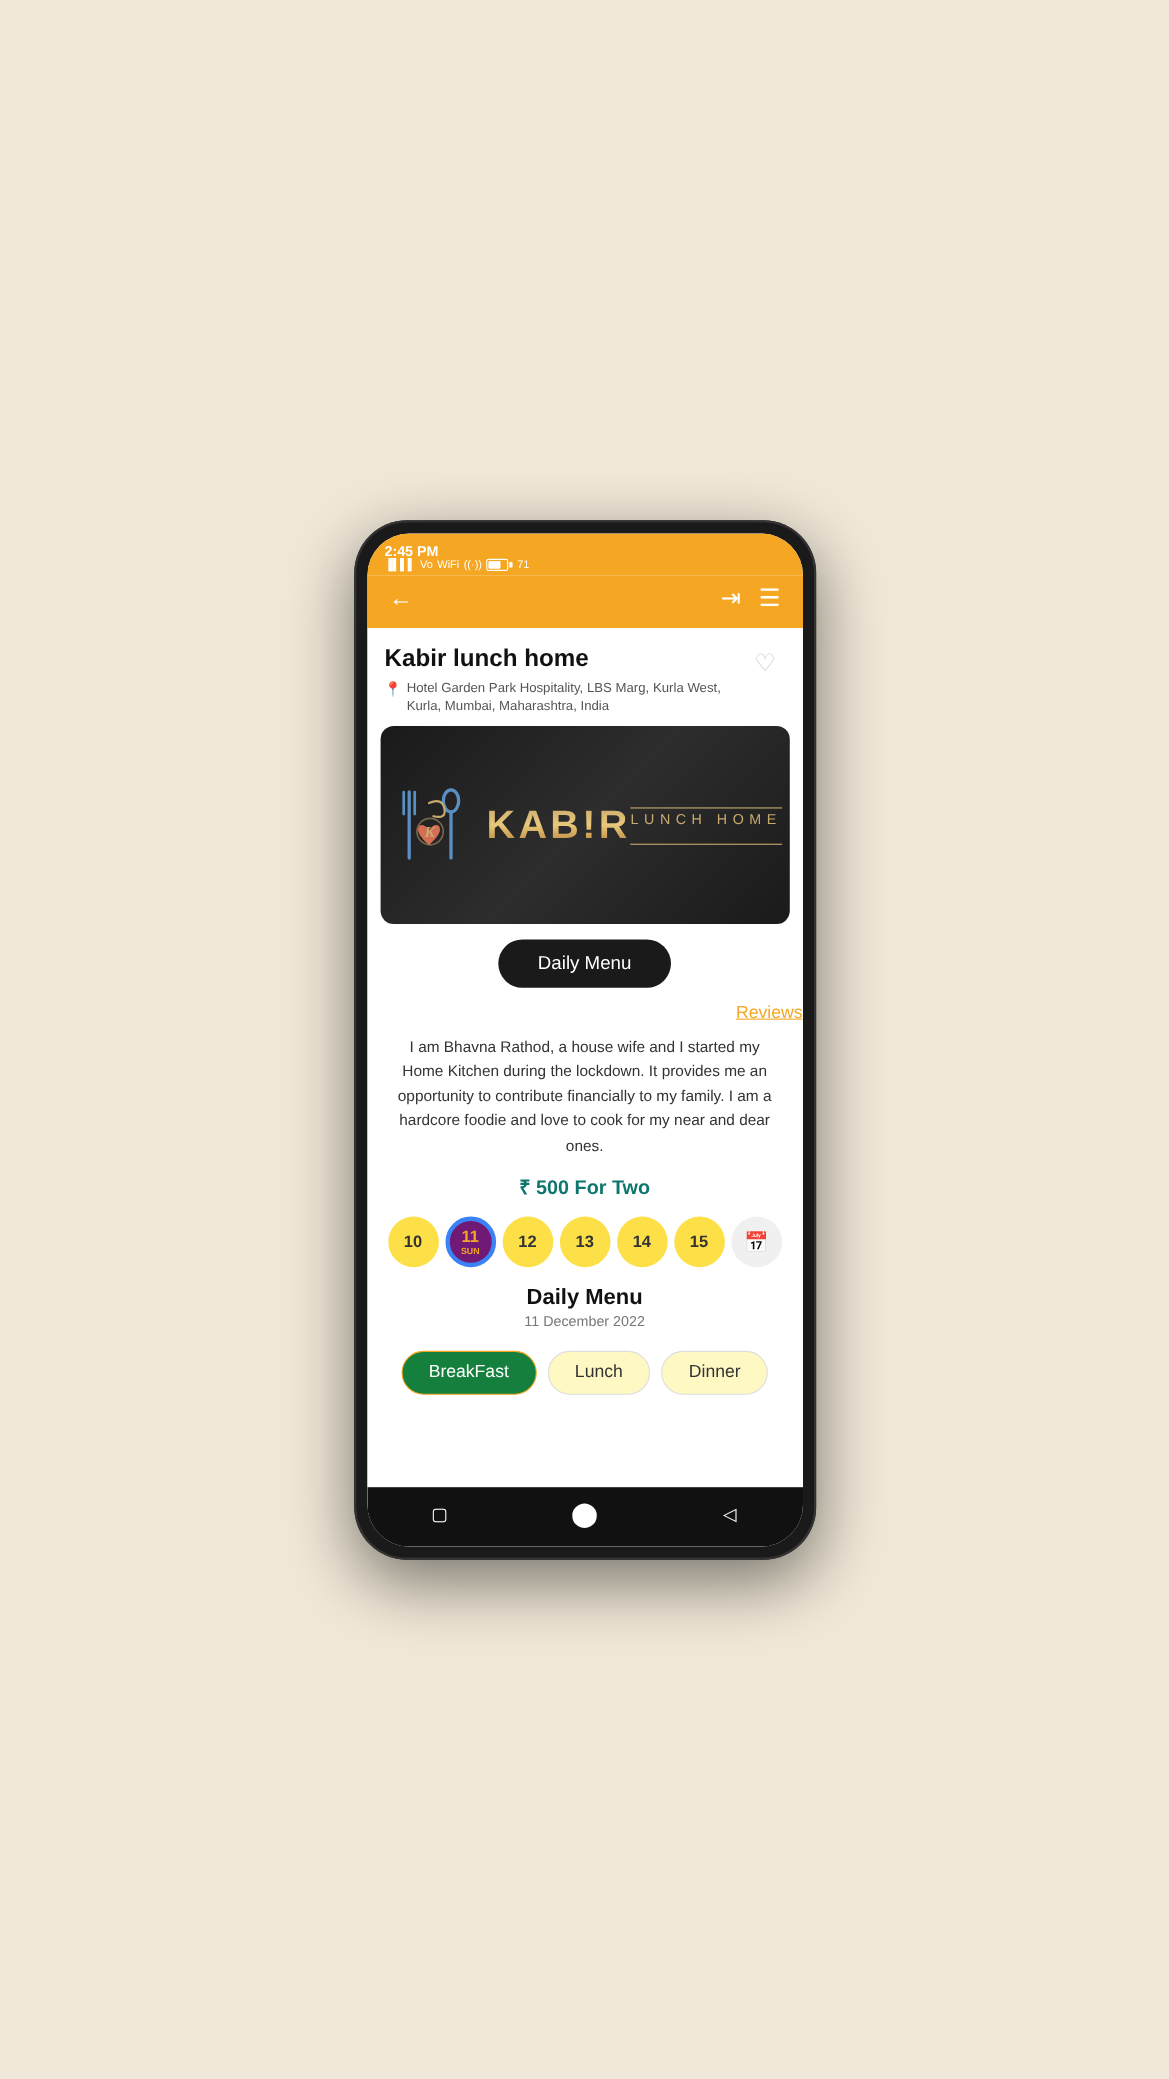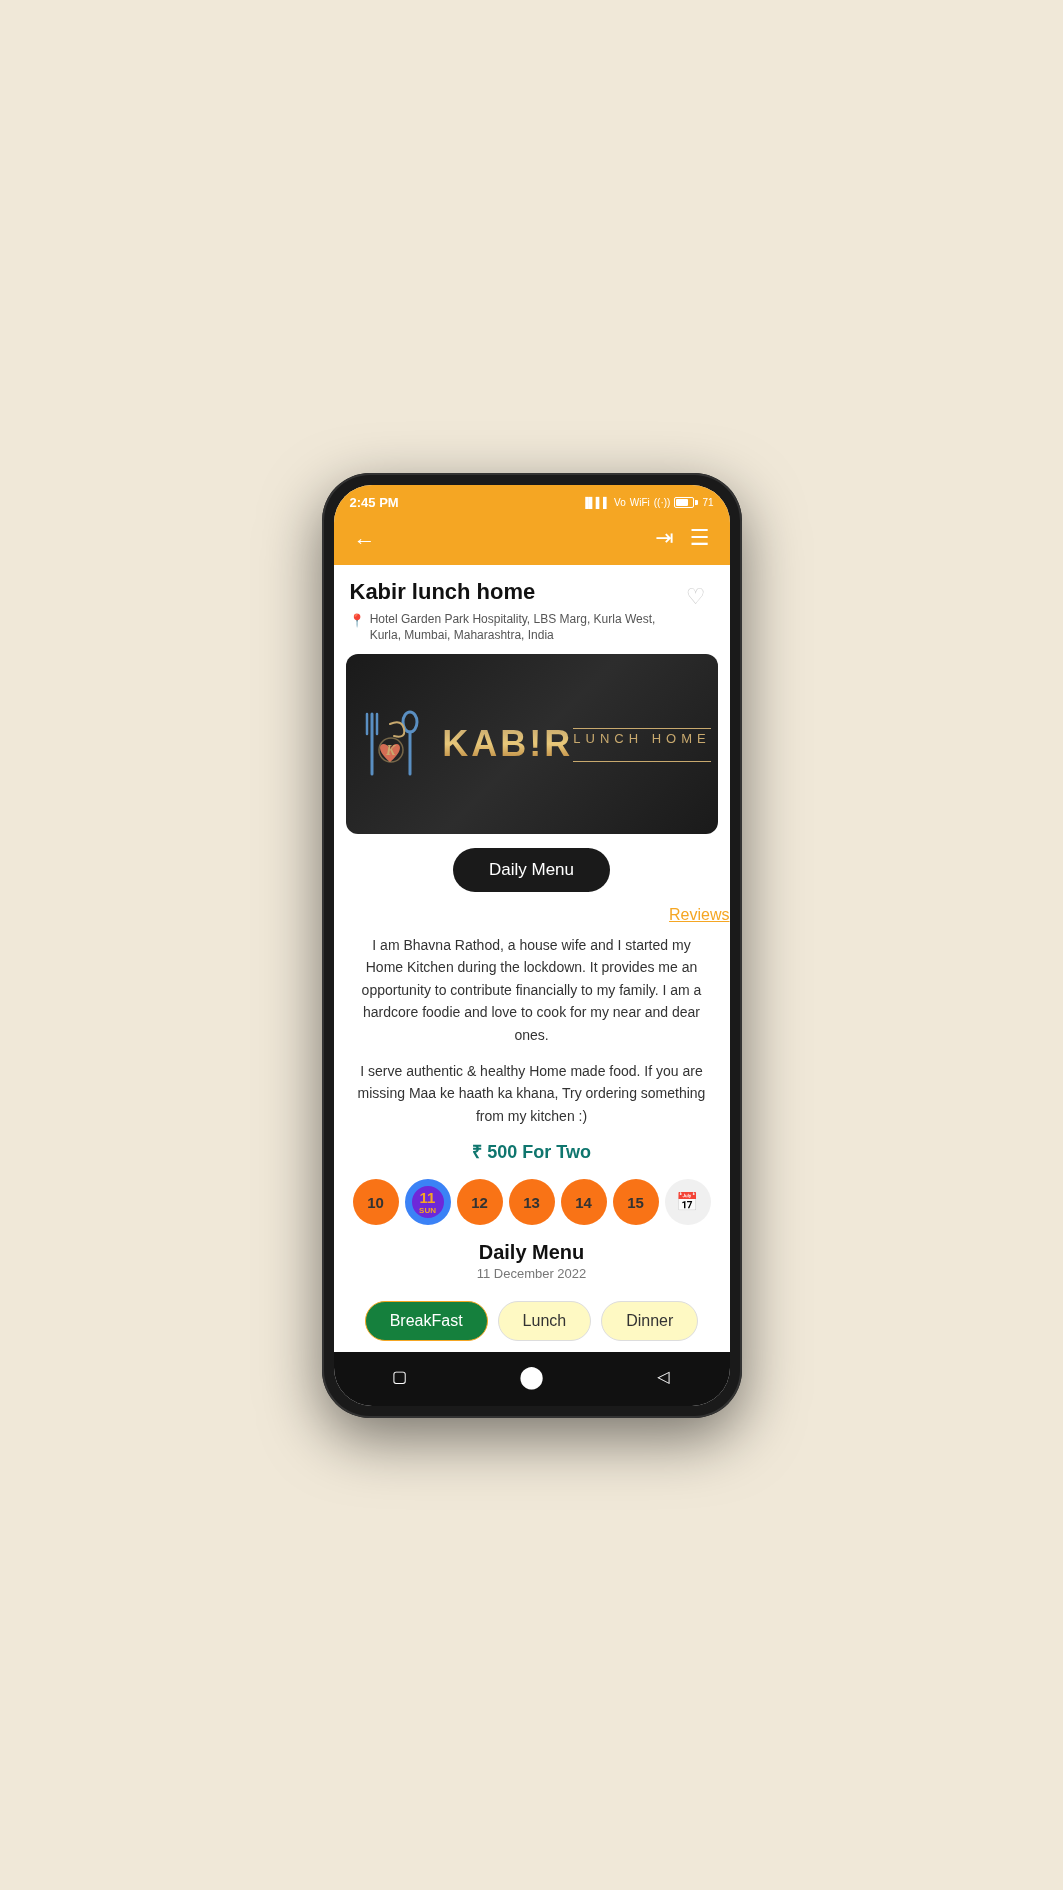--- a/index.html
+++ b/index.html
@@ -33,23 +33,23 @@
       overflow: hidden;
       display: flex;
       flex-direction: column;
     }
 
     
     .status-bar {
       background: #f5a623;
       display: flex;
       justify-content: space-between;
-      align-items: center;
       padding: 8px 16px 4px;
       min-height: 32px;
+      flex-direction: column;
     }
 
     .status-time {
       color: #fff;
       font-size: 13px;
       font-weight: 600;
     }
 
     .status-icons {
       display: flex;
@@ -244,32 +244,32 @@
       padding: 0 12px;
       margin-bottom: 16px;
       align-items: center;
       justify-content: center;
     }
 
     .date-item {
       width: 46px;
       height: 46px;
       border-radius: 50%;
-      background: #f97316;
+      background: #fde047;
       display: flex;
       flex-direction: column;
       align-items: center;
       justify-content: center;
       cursor: pointer;
       flex-shrink: 0;
     }
 
     .date-item.active {
-      background: #6d28d9;
-      border: 7px solid #3b82f6;
+      background: #701a75;
+      border: 4px solid #3b82f6;
     }
 
     .date-number {
       font-size: 15px;
       font-weight: 600;
       color: #333;
     }
 
     .date-item.active .date-number {
       color: #f5a623;
@@ -457,21 +457,20 @@
           </div>
         </div>
       </div>
 
       <button class="daily-menu-btn">Daily Menu</button>
 
       <span class="reviews-link">Reviews</span>
 
       <p class="description">I am Bhavna Rathod, a house wife and I started my Home Kitchen during the lockdown. It provides me an opportunity to contribute financially to my family. I am a hardcore foodie and love to cook for my near and dear ones.</p>
 
-      <p class="description-second">I serve authentic &amp; healthy Home made food. If you are missing Maa ke haath ka khana, Try ordering something from my kitchen :)</p>
 
       <p class="price">₹ 500 For Two</p>
 
       <div class="date-selector">
         <div class="date-item">
           <span class="date-number">10</span>
         </div>
         <div class="date-item active">
           <span class="date-number">11</span>
           <span class="date-day">SUN</span>

